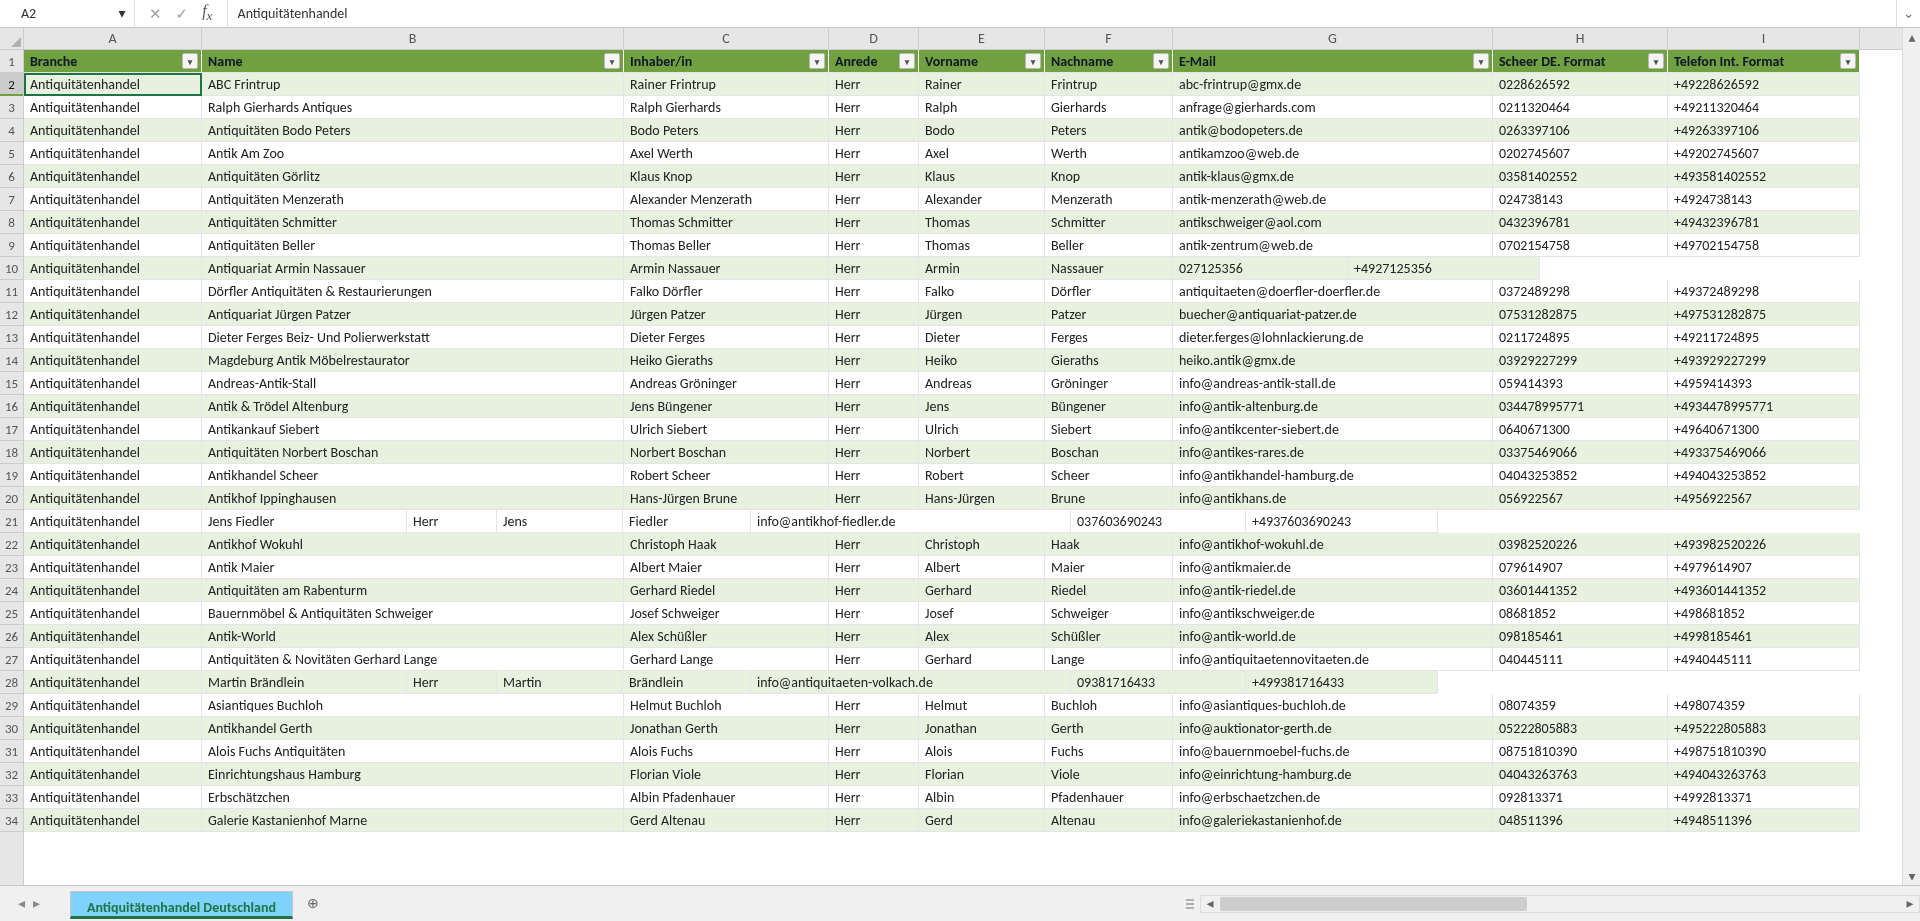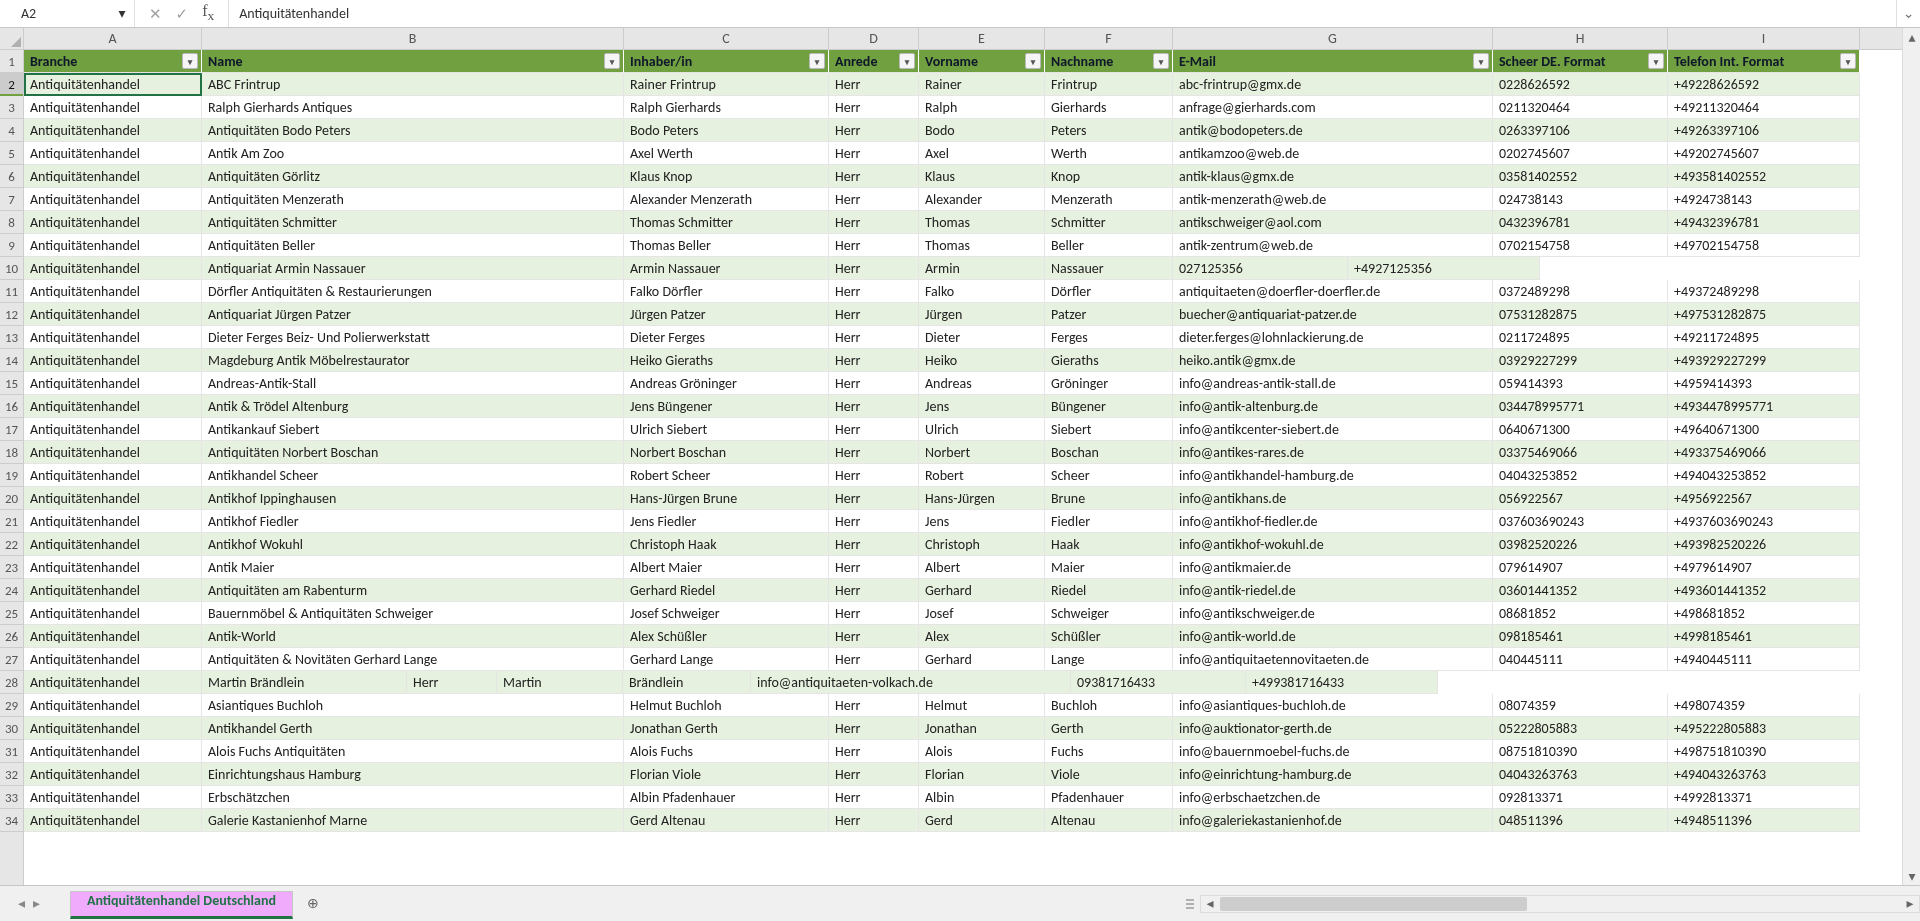--- a/index.html
+++ b/index.html
@@ -34,21 +34,21 @@
 }
 .name-box .dd {
   width:12px;height:12px;display:flex;align-items:center;justify-content:center;
 }
 .fx-group {
   display:flex; align-items:center; gap:14px; padding:0 14px; height:100%;
   border-right:1px solid #e0e0e0;
   color:#9e9e9e;
 }
 .fx-group .cancel, .fx-group .confirm { font-size:15px; }
-.fx-group .fx { font-family: "Times New Roman", serif; font-size:16px; color:#555; }
+.fx-group .fx { font-style: italic; font-family: "Times New Roman", serif; font-size:16px; color:#555; }
 .formula-input {
   flex: 1;
   padding: 0 10px;
   height:100%;
   display:flex;
   align-items:center;
   background:#fff;
 }
 .fb-expand {
   width:24px; height:100%; display:flex; align-items:center; justify-content:center;
@@ -135,22 +135,22 @@
 
 .tab-bar {
   position:absolute; bottom:0; left:0; right:0; height:36px;
   background:#f0f0f0; border-top:1px solid #c6c6c6;
   display:flex; align-items:center;
 }
 .tab-nav {
   width:70px; display:flex; gap:8px; padding-left:18px; color:#888;
 }
 .sheet-tab {
-  height:28px; padding:0 16px; display:flex; align-items:flex-start;
-  background:#f0abfc; border:1px solid #c6c6c6; border-bottom:3px solid #217346;
+  height:28px; padding:0 16px; display:flex; align-items:flex-end;
+  background:#7dd3fc; border:1px solid #c6c6c6; border-bottom:3px solid #217346;
   font-weight:bold; color:#217346; margin-top:2px;
 }
 .add-sheet {
   width:28px;height:28px; display:flex;align-items:center;justify-content:center;
   color:#666; margin-left:6px;
 }
 .spacer{flex:1}
 .hscroll-zone {
   display:flex; align-items:center; gap:0; height:100%;
 }
@@ -455,21 +455,20 @@
         <div class="cell wC">Hans-Jürgen Brune</div>
         <div class="cell wD">Herr</div>
         <div class="cell wE">Hans-Jürgen</div>
         <div class="cell wF">Brune</div>
         <div class="cell wG">info@antikhans.de</div>
         <div class="cell wH">056922567</div>
         <div class="cell wI">+4956922567</div>
       </div>
       <div class="row band-odd">
         <div class="cell wA">Antiquitätenhandel</div>
-        <div class="cell wB">Antikhof Fiedler</div>
         <div class="cell wC">Jens Fiedler</div>
         <div class="cell wD">Herr</div>
         <div class="cell wE">Jens</div>
         <div class="cell wF">Fiedler</div>
         <div class="cell wG">info@antikhof-fiedler.de</div>
         <div class="cell wH">037603690243</div>
         <div class="cell wI">+4937603690243</div>
       </div>
       <div class="row band-even">
         <div class="cell wA">Antiquitätenhandel</div>

